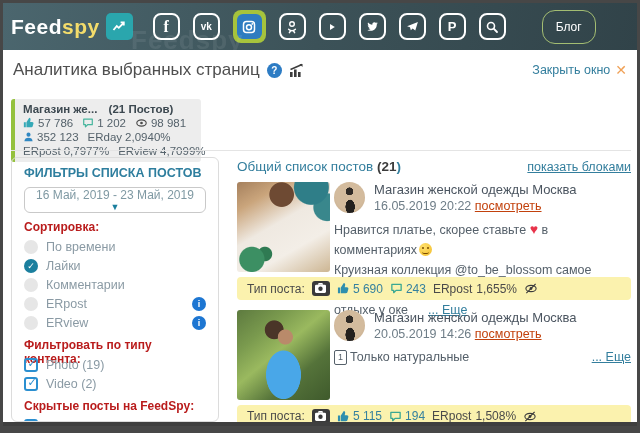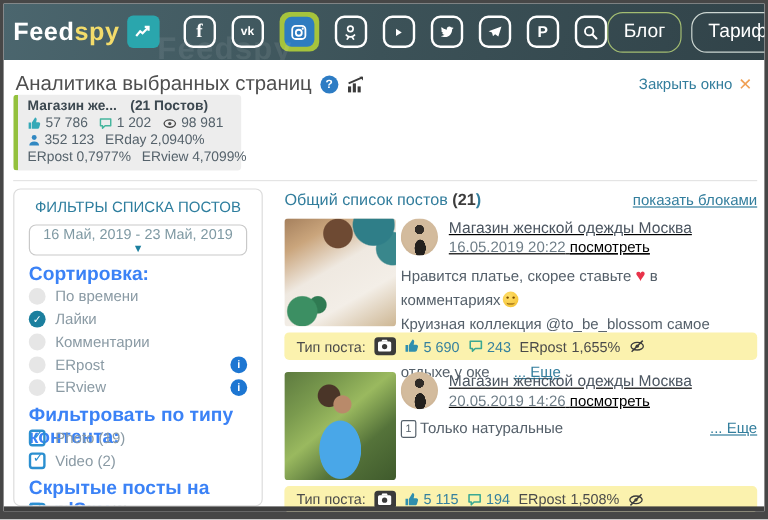--- a/index.html
+++ b/index.html
@@ -18,45 +18,45 @@
   .logo-text .spy{color:#f3dc6b;}
   .trend-box{width:27px;height:27px;background:#2aa6ad;border-radius:5px;display:flex;align-items:center;justify-content:center;}
   .social{display:flex;gap:13px;margin-left:20px;align-items:center;}
   .sicon{width:27px;height:27px;border:2px solid #fff;border-radius:8px;display:flex;align-items:center;justify-content:center;color:#fff;box-sizing:border-box;cursor:pointer;}
   .sicon .fb{font-family:"Liberation Serif",serif;font-weight:bold;font-size:16px;line-height:1;}
   .sicon .vk{font-weight:bold;font-size:10px;letter-spacing:0;}
   .sicon .pin{font-weight:bold;font-size:13px;}
   .sicon.active{width:33px;height:33px;border:none;background:#a6c33c;border-radius:8px;}
   .insta-inner{width:25px;height:25px;background:#2e7cc0;border-radius:6px;display:flex;align-items:center;justify-content:center;}
   .hbtns{margin-left:auto;display:flex;gap:8px;}
-  .hbtn{height:25px;padding:16px 13px;border:1px solid #a3bd72;border-radius:13px;color:#fff;font-size:16px;display:flex;align-items:center;background:transparent;cursor:pointer;font-family:inherit;}
+  .hbtn{height:25px;padding:16px 13px;border:1px solid #a3bd72;border-radius:13px;color:#fff;font-size:12px;display:flex;align-items:center;background:transparent;cursor:pointer;font-family:inherit;margin-left:36px;}
   .hbtn.neutral{border-color:#ccd6d2;}
 
   
   .title-row{position:absolute;left:10px;top:57px;right:10px;display:flex;align-items:center;}
   .page-title{font-size:17px;color:#4f4f4f;}
   .help-ic{width:15px;height:15px;border-radius:50%;background:#2d7cc4;color:#fff;font-size:10px;font-weight:bold;display:flex;align-items:center;justify-content:center;margin-left:7px;cursor:pointer;}
   .chart-ic{margin-left:7px;display:flex;align-items:center;}
   .close-win{margin-left:auto;color:#337e9d;font-size:12.5px;display:flex;align-items:center;gap:5px;cursor:pointer;text-decoration:none;}
   .close-x{color:#f0a055;font-weight:bold;font-size:14px;}
 
   
-  .stats{position:absolute;left:8px;top:76px;width:190px;background:#ededed;border-left:4px solid #94c13d;border-radius:3px;padding:3px 8px 4px;box-sizing:border-box;font-size:11.5px;color:#55626b;line-height:14px;}
+  .stats{position:absolute;left:8px;top:96px;width:190px;background:#ededed;border-left:4px solid #94c13d;border-radius:3px;padding:3px 8px 4px;box-sizing:border-box;font-size:11.5px;color:#55626b;line-height:14px;}
   .stats b{color:#3c4850;}
   .s-row{display:flex;align-items:center;gap:4px;white-space:nowrap;}
   .stat-pair{display:flex;align-items:center;gap:3px;margin-right:5px;}
 
   .divider{position:absolute;left:8px;top:147px;right:6px;border-top:1px solid #e4e4e4;}
 
   
   .sidebar{position:absolute;left:8px;top:154px;width:208px;bottom:4px;border:1px solid #dcdcdc;border-radius:6px;padding:8px 12px;box-sizing:border-box;overflow:hidden;}
-  .f-title{color:#2e7e9e;font-size:12.5px;font-weight:normal;text-align:center;}
+  .f-title{color:#2e7e9e;font-size:12.5px;font-weight:bold;}
   .date-box{margin-top:7px;height:24px;border:1px solid #c9c9c9;border-radius:6px;display:flex;align-items:center;justify-content:space-between;padding:0 9px;font-size:12px;color:#7f99a3;cursor:pointer;flex-direction:column;}
   .caret{color:#1b7f9e;font-size:9px;}
-  .sec-label{margin-top:7px;font-size:16px;font-weight:bold;color:#3b82f6;height:16px;}
+  .sec-label{margin-top:7px;font-size:12px;font-weight:bold;color:#b91c1c;height:16px;}
   .opt{display:flex;align-items:center;gap:8px;margin-top:2px;height:17px;font-size:12.5px;color:#8a9aa4;position:relative;cursor:pointer;}
   .radio{width:14px;height:14px;border-radius:50%;background:#e6e6e6;flex:0 0 auto;position:relative;}
   .radio.checked{background:#1b7f9e;}
   .radio.checked::after{content:"✓";position:absolute;left:0;top:0;width:14px;height:14px;color:#fff;font-size:9px;line-height:14px;text-align:center;font-weight:bold;}
   .cb{width:14px;height:14px;border:2px solid #2b8fd0;border-radius:3px;flex:0 0 auto;position:relative;box-sizing:border-box;}
   .cb.checked::after{content:"✓";position:absolute;left:0;top:-3px;width:12px;height:12px;color:#2b8fd0;font-size:11px;line-height:12px;text-align:center;font-weight:bold;}
   .info-ic{position:absolute;right:0;width:14px;height:14px;background:#1d76d2;border-radius:50%;color:#fff;font-size:9px;font-weight:bold;display:flex;align-items:center;justify-content:center;cursor:pointer;}
 
   
   .main{position:absolute;left:234px;top:154px;width:396px;height:269px;}
@@ -73,28 +73,28 @@
      radial-gradient(circle at 16% 86%, #3c8f63 0 11%, rgba(0,0,0,0) 12%),
      radial-gradient(circle at 30% 80%, #2f7a52 0 7%, rgba(0,0,0,0) 8%),
      radial-gradient(circle at 48% 14%, #6e4a33 0 13%, rgba(0,0,0,0) 14%),
      linear-gradient(150deg,#a5805d 0%,#caa57c 20%,#efe9e1 45%,#f3eee7 70%,#cdb693 100%);}
   .thumb2{background:
      radial-gradient(circle at 52% 30%, #b98a6a 0 9%, rgba(0,0,0,0) 10%),
      radial-gradient(circle at 40% 22%, #4a3528 0 10%, rgba(0,0,0,0) 11%),
      radial-gradient(ellipse at 50% 72%, #49a7e8 0 26%, rgba(0,0,0,0) 27%),
      linear-gradient(140deg,#5d7a3f 0%,#7a9a4e 25%,#9ab95f 45%,#55733a 70%,#3f5a2c 100%);}
   .pcol{margin-left:97px;}
-  .meta{display:flex;align-items:flex-end;gap:9px;text-decoration:underline;}
+  .meta{display:flex;align-items:flex-end;gap:9px;}
   .avatar{width:31px;height:31px;border-radius:50%;flex:0 0 auto;
      background:radial-gradient(circle at 50% 30%, #2f2a26 0 14%, rgba(0,0,0,0) 15%),
      radial-gradient(ellipse at 52% 80%, #23201d 0 20%, rgba(0,0,0,0) 21%),
      radial-gradient(circle at 50% 45%, #d3bb9d 0 60%, #c0a685 100%);}
   .pname{font-size:13px;color:#4b5560;}
   .pdate{font-size:12.5px;color:#6e7d87;margin-top:2px;}
-  .plink{color:#000000;text-decoration:underline;cursor:pointer;}
+  .plink{color:#c2410c;text-decoration:underline;cursor:pointer;}
   .ptext{margin-top:6px;font-size:12.5px;line-height:20px;color:#55606a;}
   .more{color:#337e9d;text-decoration:underline;cursor:pointer;margin-left:20px;white-space:nowrap;}
   .last-line{display:flex;justify-content:space-between;align-items:baseline;}
   .heart{color:#e8334a;font-size:14px;}
   .wink{display:inline-block;width:13px;height:13px;border-radius:50%;vertical-align:-2px;margin-left:2px;position:relative;background:radial-gradient(circle at 35% 30%, #ffdf6b, #f2bd2a);}
   .wink::before{content:"";position:absolute;left:3px;top:4px;width:2px;height:2px;background:#7a4b00;border-radius:50%;box-shadow:5px 0 0 #7a4b00;}
   .wink::after{content:"";position:absolute;left:3px;bottom:2px;width:7px;height:3px;border-bottom:1px solid #7a4b00;border-radius:50%;}
   .keycap{display:inline-block;min-width:11px;height:13px;border:1px solid #55606a;border-radius:2px;font-size:9px;line-height:12px;text-align:center;margin-right:3px;vertical-align:1px;color:#55606a;}
 
   .ybar{position:absolute;left:0;right:2px;height:23px;background:#fbf2ae;border-radius:4px;display:flex;align-items:center;gap:7px;padding:0 10px;box-sizing:border-box;font-size:12px;color:#4a4a4a;}

